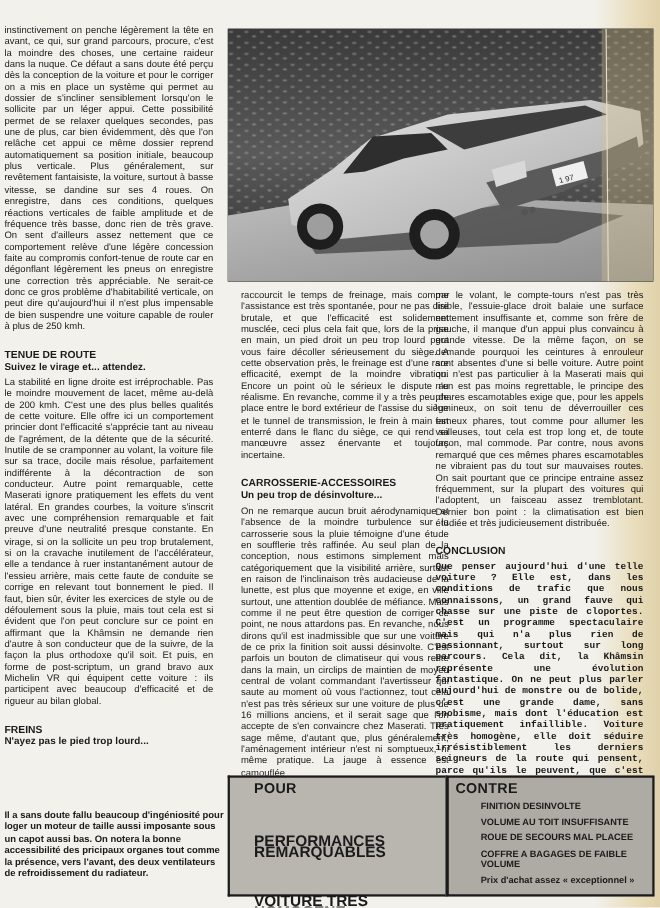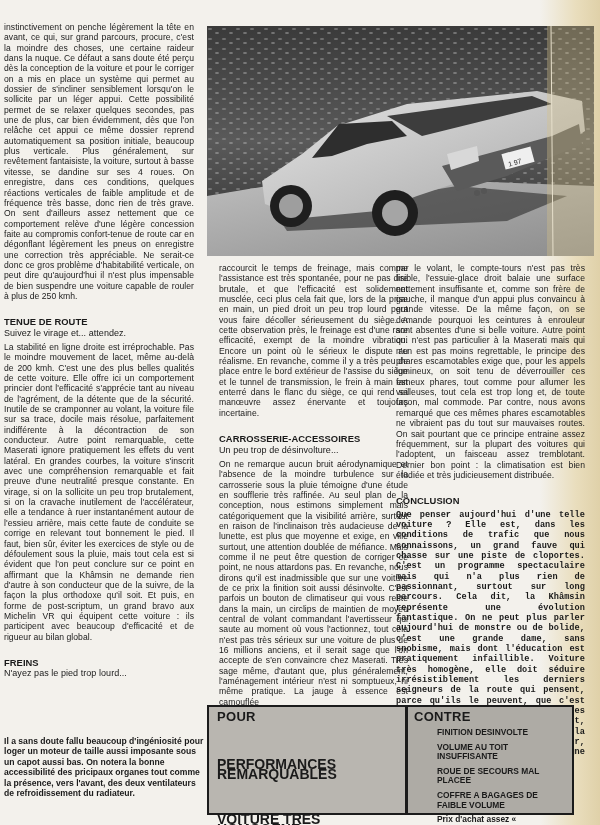--- a/index.html
+++ b/index.html
@@ -13,42 +13,42 @@
     position:absolute; right:0; top:0; width:60px; height:825px;
     background:linear-gradient(90deg, rgba(230,215,170,0) 0%, rgba(225,205,150,0.55) 60%, rgba(215,195,140,0.7) 100%);
     pointer-events:none;
   }
   .col { position:absolute; font-size:8.6px; line-height:10.35px; text-align:justify; letter-spacing:0.05px; }
   .col p { margin:0 0 4px 0; }
   .col1 { left:4px; top:22px; width:190px; }
   .col2 { left:219px; top:263px; width:189px; }
   .col3 { left:396px; top:263px; width:189px; }
   .head { font-weight:bold; font-size:9.4px; margin:16px 0 0 0; }
-  .subhead { font-weight:normal; font-size:9px; margin:0 0 4px 0; }
+  .subhead { font-weight:bold; font-size:9px; margin:0 0 4px 0; }
   .bold-text { font-weight:bold;font-family:Liberation Mono, monospace; }
   .signature { text-align:center; font-weight:bold; margin-top:4px; }
 
   .photo {
     position:absolute; left:207px; top:26px; width:387px; height:230px;
     background:#2a2a2a; overflow:hidden;
   }
   .photo svg { display:block; }
 
   .caption {
     position:absolute; left:4px; top:736px; width:200px;
     font-size:8.6px; line-height:10.4px; font-weight:bold;
   }
 
   .box {
     position:absolute; top:705px; height:110px;
     background:#b9b6b0; border:2px solid #1b1b1b; box-sizing:border-box;
     font-weight:bold;
   }
-  .box-pour { left:207px; width:200px; border-right:none; padding:3px 8px; }
-  .box-contre { left:405px; width:169px; border-left:3px solid #1b1b1b; padding:3px 6px; background:#aeaba5; }
+  .box-pour { left:207px; width:200px; border-right:none; padding:3px 22px; }
+  .box-contre { left:405px; width:190px; border-left:3px solid #1b1b1b; padding:3px 6px; background:#aeaba5; }
   .box-title { font-size:13px; line-height:14px; margin-bottom:4px; letter-spacing:0.3px; }
   .box-pour .item { font-size:14px; line-height:9.6px;margin-top:36px; }
   .box-contre .item { font-size:8.4px; line-height:9.6px; margin-bottom:5px;margin-left:23px; }
 </style>
 </head>
 <body>
 
 <div class="paper-stain"></div>
 
 <div class="col col1">

